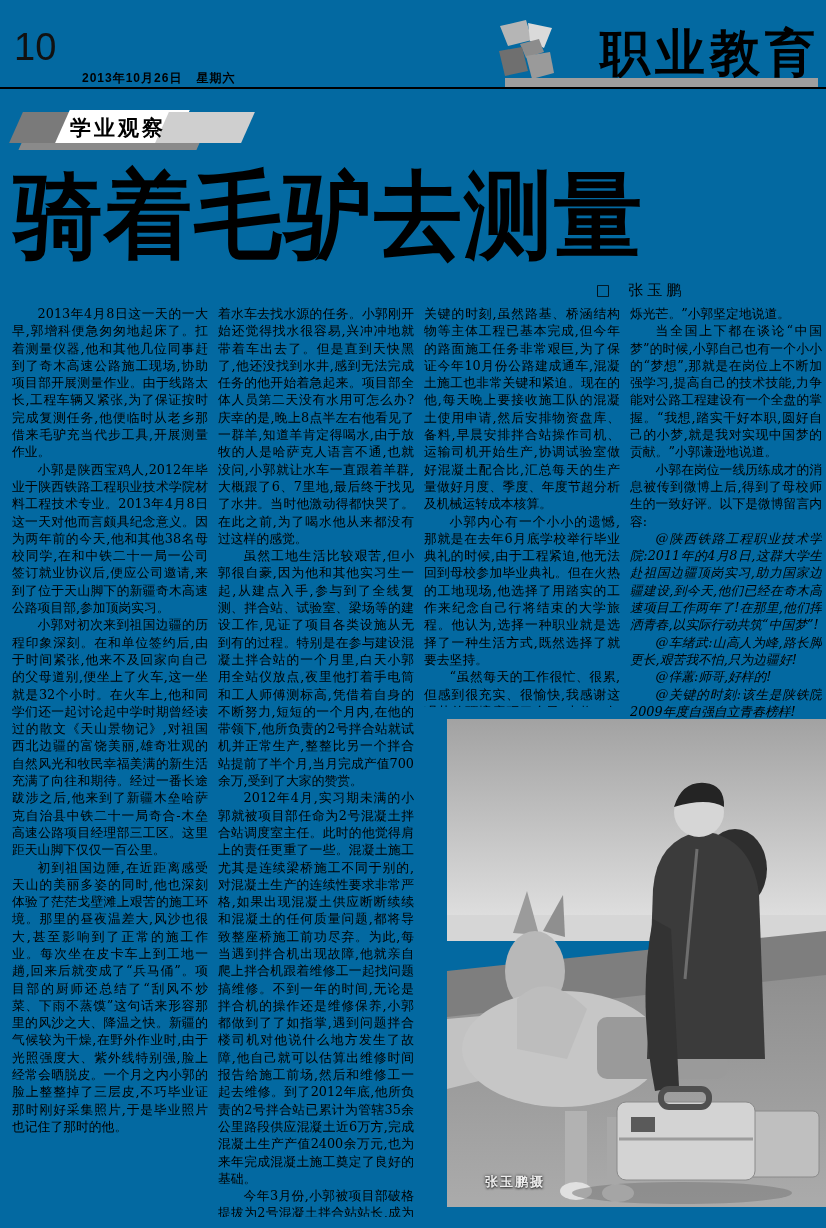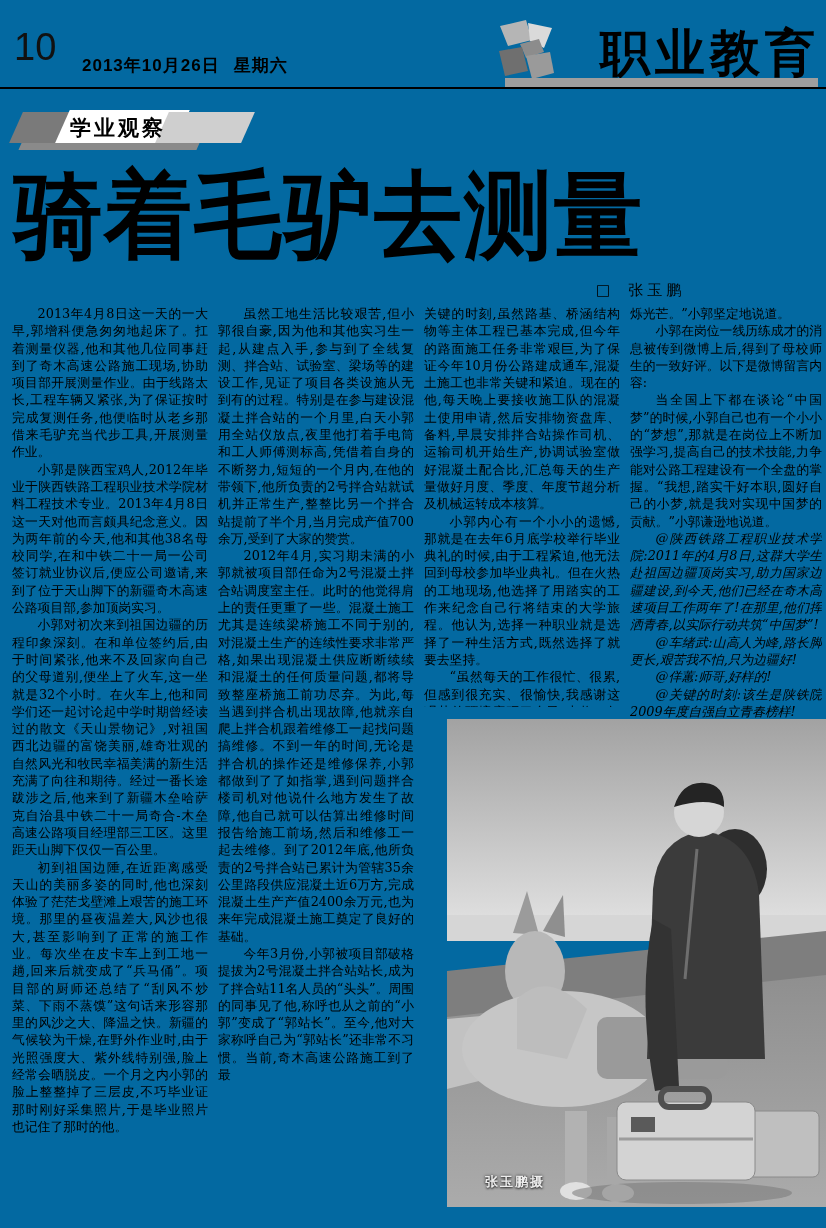--- a/index.html
+++ b/index.html
@@ -2,21 +2,21 @@
 <html lang="zh"><head>
 <meta charset="utf-8">
 <style>
   html,body{margin:0;padding:0;background:#fff;}
   .page{position:relative;width:826px;height:1228px;background:#0369a1;overflow:hidden;
         font-family:"Liberation Sans",sans-serif;color:#000;}
 
   
   .page-number{position:absolute;left:14px;top:26px;font-size:38px;font-weight:400;
                font-family:"Liberation Sans",sans-serif;color:#111;}
-  .date-line{position:absolute;left:82px;top:54px;font-size:17px;font-weight:bold;letter-spacing:1px;text-align:right;}
+  .date-line{position:absolute;left:82px;top:70px;font-size:12px;font-weight:bold;letter-spacing:1px;text-align:right;}
   .date-line .wd{margin-left:14px;}
   .masthead-logo{position:absolute;left:492px;top:18px;width:66px;height:64px;}
   .masthead-title{position:absolute;right:6px;top:20px;font-size:50px;font-weight:900;
                   letter-spacing:5px;font-family:"Liberation Sans",sans-serif;}
   .header-rule{position:absolute;left:0;top:87px;width:826px;height:2px;background:#000;}
   .masthead-bar{position:absolute;left:505px;top:78px;width:313px;height:9px;background:#9e9e9e;}
 
   
   .banner{position:absolute;left:10px;top:110px;width:260px;height:42px;}
   .banner .shape{position:absolute;transform:skewX(-24deg);}
@@ -90,35 +90,36 @@
 
   <div class="col" id="col1">
     <p>2013年4月8日这一天的一大早,郭增科便急匆匆地起床了。扛着测量仪器,他和其他几位同事赶到了奇木高速公路施工现场,协助项目部开展测量作业。由于线路太长,工程车辆又紧张,为了保证按时完成复测任务,他便临时从老乡那借来毛驴充当代步工具,开展测量作业。</p>
     <p>小郭是陕西宝鸡人,2012年毕业于陕西铁路工程职业技术学院材料工程技术专业。2013年4月8日这一天对他而言颇具纪念意义。因为两年前的今天,他和其他38名母校同学,在和中铁二十一局一公司签订就业协议后,便应公司邀请,来到了位于天山脚下的新疆奇木高速公路项目部,参加顶岗实习。</p>
     <p>小郭对初次来到祖国边疆的历程印象深刻。在和单位签约后,由于时间紧张,他来不及回家向自己的父母道别,便坐上了火车,这一坐就是32个小时。在火车上,他和同学们还一起讨论起中学时期曾经读过的散文《天山景物记》,对祖国西北边疆的富饶美丽,雄奇壮观的自然风光和牧民幸福美满的新生活充满了向往和期待。经过一番长途跋涉之后,他来到了新疆木垒哈萨克自治县中铁二十一局奇合-木垒高速公路项目经理部三工区。这里距天山脚下仅仅一百公里。</p>
     <p>初到祖国边陲,在近距离感受天山的美丽多姿的同时,他也深刻体验了茫茫戈壁滩上艰苦的施工环境。那里的昼夜温差大,风沙也很大,甚至影响到了正常的施工作业。每次坐在皮卡车上到工地一趟,回来后就变成了“兵马俑”。项目部的厨师还总结了“刮风不炒菜、下雨不蒸馍”这句话来形容那里的风沙之大、降温之快。新疆的气候较为干燥,在野外作业时,由于光照强度大、紫外线特别强,脸上经常会晒脱皮。一个月之内小郭的脸上整整掉了三层皮,不巧毕业证那时刚好采集照片,于是毕业照片也记住了那时的他。</p>
 
   </div>
 
   <div class="col" id="col2">
+    <p class="noindent">着水车去找水源的任务。小郭刚开始还觉得找水很容易,兴冲冲地就带着车出去了。但是直到天快黑了,他还没找到水井,感到无法完成任务的他开始着急起来。项目部全体人员第二天没有水用可怎么办?庆幸的是,晚上8点半左右他看见了一群羊,知道羊肯定得喝水,由于放牧的人是哈萨克人语言不通,也就没问,小郭就让水车一直跟着羊群,大概跟了6、7里地,最后终于找见了水井。当时他激动得都快哭了。在此之前,为了喝水他从来都没有过这样的感觉。</p>
     <p>虽然工地生活比较艰苦,但小郭很自豪,因为他和其他实习生一起,从建点入手,参与到了全线复测、拌合站、试验室、梁场等的建设工作,见证了项目各类设施从无到有的过程。特别是在参与建设混凝土拌合站的一个月里,白天小郭用全站仪放点,夜里他打着手电筒和工人师傅测标高,凭借着自身的不断努力,短短的一个月内,在他的带领下,他所负责的2号拌合站就试机并正常生产,整整比另一个拌合站提前了半个月,当月完成产值700余万,受到了大家的赞赏。</p>
     <p>2012年4月,实习期未满的小郭就被项目部任命为2号混凝土拌合站调度室主任。此时的他觉得肩上的责任更重了一些。混凝土施工尤其是连续梁桥施工不同于别的,对混凝土生产的连续性要求非常严格,如果出现混凝土供应断断续续和混凝土的任何质量问题,都将导致整座桥施工前功尽弃。为此,每当遇到拌合机出现故障,他就亲自爬上拌合机跟着维修工一起找问题搞维修。不到一年的时间,无论是拌合机的操作还是维修保养,小郭都做到了了如指掌,遇到问题拌合楼司机对他说什么地方发生了故障,他自己就可以估算出维修时间报告给施工前场,然后和维修工一起去维修。到了2012年底,他所负责的2号拌合站已累计为管辖35余公里路段供应混凝土近6万方,完成混凝土生产产值2400余万元,也为来年完成混凝土施工奠定了良好的基础。</p>
     <p>今年3月份,小郭被项目部破格提拔为2号混凝土拌合站站长,成为了拌合站11名人员的“头头”。周围的同事见了他,称呼也从之前的“小郭”变成了“郭站长”。至今,他对大家称呼自己为“郭站长”还非常不习惯。当前,奇木高速公路施工到了最</p>
   </div>
 
   <div class="col" id="col3">
     <p class="noindent">关键的时刻,虽然路基、桥涵结构物等主体工程已基本完成,但今年的路面施工任务非常艰巨,为了保证今年10月份公路建成通车,混凝土施工也非常关键和紧迫。现在的他,每天晚上要接收施工队的混凝土使用申请,然后安排物资盘库、备料,早晨安排拌合站操作司机、运输司机开始生产,协调试验室做好混凝土配合比,汇总每天的生产量做好月度、季度、年度节超分析及机械运转成本核算。</p>
     <p>小郭内心有一个小小的遗憾,那就是在去年6月底学校举行毕业典礼的时候,由于工程紧迫,他无法回到母校参加毕业典礼。但在火热的工地现场,他选择了用踏实的工作来纪念自己行将结束的大学旅程。他认为,选择一种职业就是选择了一种生活方式,既然选择了就要去坚持。</p>
     <p>“虽然每天的工作很忙、很累,但感到很充实、很愉快,我感谢这艰苦的环境磨砺了自己,也将一如既往地坚持下去,让自己的青春在戈壁滩闪</p>
   </div>
 
   <div class="col" id="col4">
     <p class="noindent">烁光芒。”小郭坚定地说道。</p>
+    <p>当全国上下都在谈论“中国梦”的时候,小郭自己也有一个小小的“梦想”,那就是在岗位上不断加强学习,提高自己的技术技能,力争能对公路工程建设有一个全盘的掌握。“我想,踏实干好本职,圆好自己的小梦,就是我对实现中国梦的贡献。”小郭谦逊地说道。</p>
     <p>小郭在岗位一线历练成才的消息被传到微博上后,得到了母校师生的一致好评。以下是微博留言内容:</p>
-    <p>当全国上下都在谈论“中国梦”的时候,小郭自己也有一个小小的“梦想”,那就是在岗位上不断加强学习,提高自己的技术技能,力争能对公路工程建设有一个全盘的掌握。“我想,踏实干好本职,圆好自己的小梦,就是我对实现中国梦的贡献。”小郭谦逊地说道。</p>
     <p class="weibo">@陕西铁路工程职业技术学院:2011年的4月8日,这群大学生赴祖国边疆顶岗实习,助力国家边疆建设,到今天,他们已经在奇木高速项目工作两年了!在那里,他们挥洒青春,以实际行动共筑“中国梦”!</p>
     <p class="weibo">@车绪武:山高人为峰,路长脚更长,艰苦我不怕,只为边疆好!</p>
     <p class="weibo">@佯蕙:师哥,好样的!</p>
     <p class="weibo">@关键的时刻:该生是陕铁院2009年度自强自立青春榜样!</p>
   </div>
 
   <div class="photo">
     <svg width="379" height="488" viewBox="0 0 379 488">
       <defs>
         <linearGradient id="sky" x1="0" y1="0" x2="0" y2="1">

